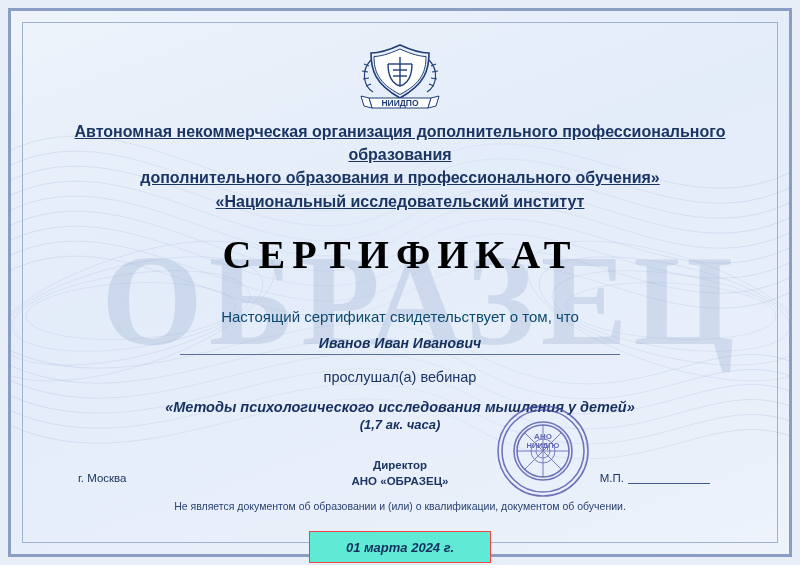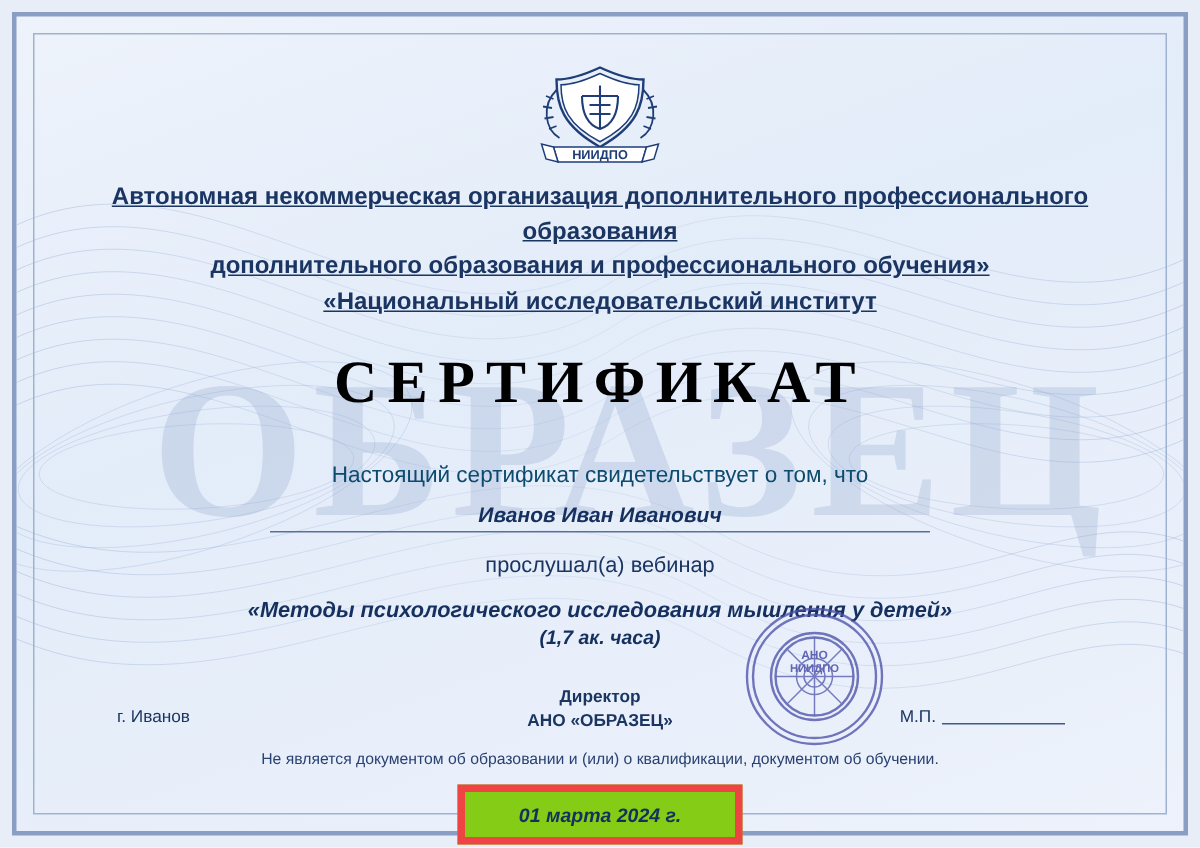--- a/index.html
+++ b/index.html
@@ -209,22 +209,22 @@
   }
 
   
   .date-box {
     position: absolute;
     left: 50%;
     transform: translateX(-50%);
     bottom: 2px;
     width: 180px;
     height: 30px;
-    background: #84cc16;
-    border: 5px solid #ef4444;
+    background: #5eead4;
+    border: 1px solid #ef4444;
     display: flex;
     align-items: center;
     justify-content: center;
     font-size: 13px;
     font-weight: 700;
     font-style: italic;
     color: #15305e;
     z-index: 5;
   }
 </style>
@@ -344,21 +344,21 @@
           <path d="M30 30 L66 66 M66 30 L30 66"></path>
           <circle cx="48" cy="48" r="12"></circle>
           <circle cx="48" cy="48" r="7"></circle>
         </g>
         <text x="48" y="36" text-anchor="middle" font-family="Liberation Sans, sans-serif" font-size="8" font-weight="bold" fill="#4b4fa8">АНО</text>
         <text x="48" y="45" text-anchor="middle" font-family="Liberation Sans, sans-serif" font-size="7.5" font-weight="bold" fill="#4b4fa8">НИИДПО</text>
       </svg>
     </div>
 
     <div class="sign-row">
-      <div class="sign-city">г. Иванов</div>
+      <div class="sign-city">г. Москва</div>
       <div class="sign-director">
         <div>Директор</div>
         <div>АНО «ОБРАЗЕЦ»</div>
       </div>
       <div class="sign-stamp-label">
         <span>М.П.</span><span class="rule"></span>
       </div>
     </div>
 
     <div class="disclaimer">Не является документом об образовании и (или) о квалификации, документом об обучении.</div>

